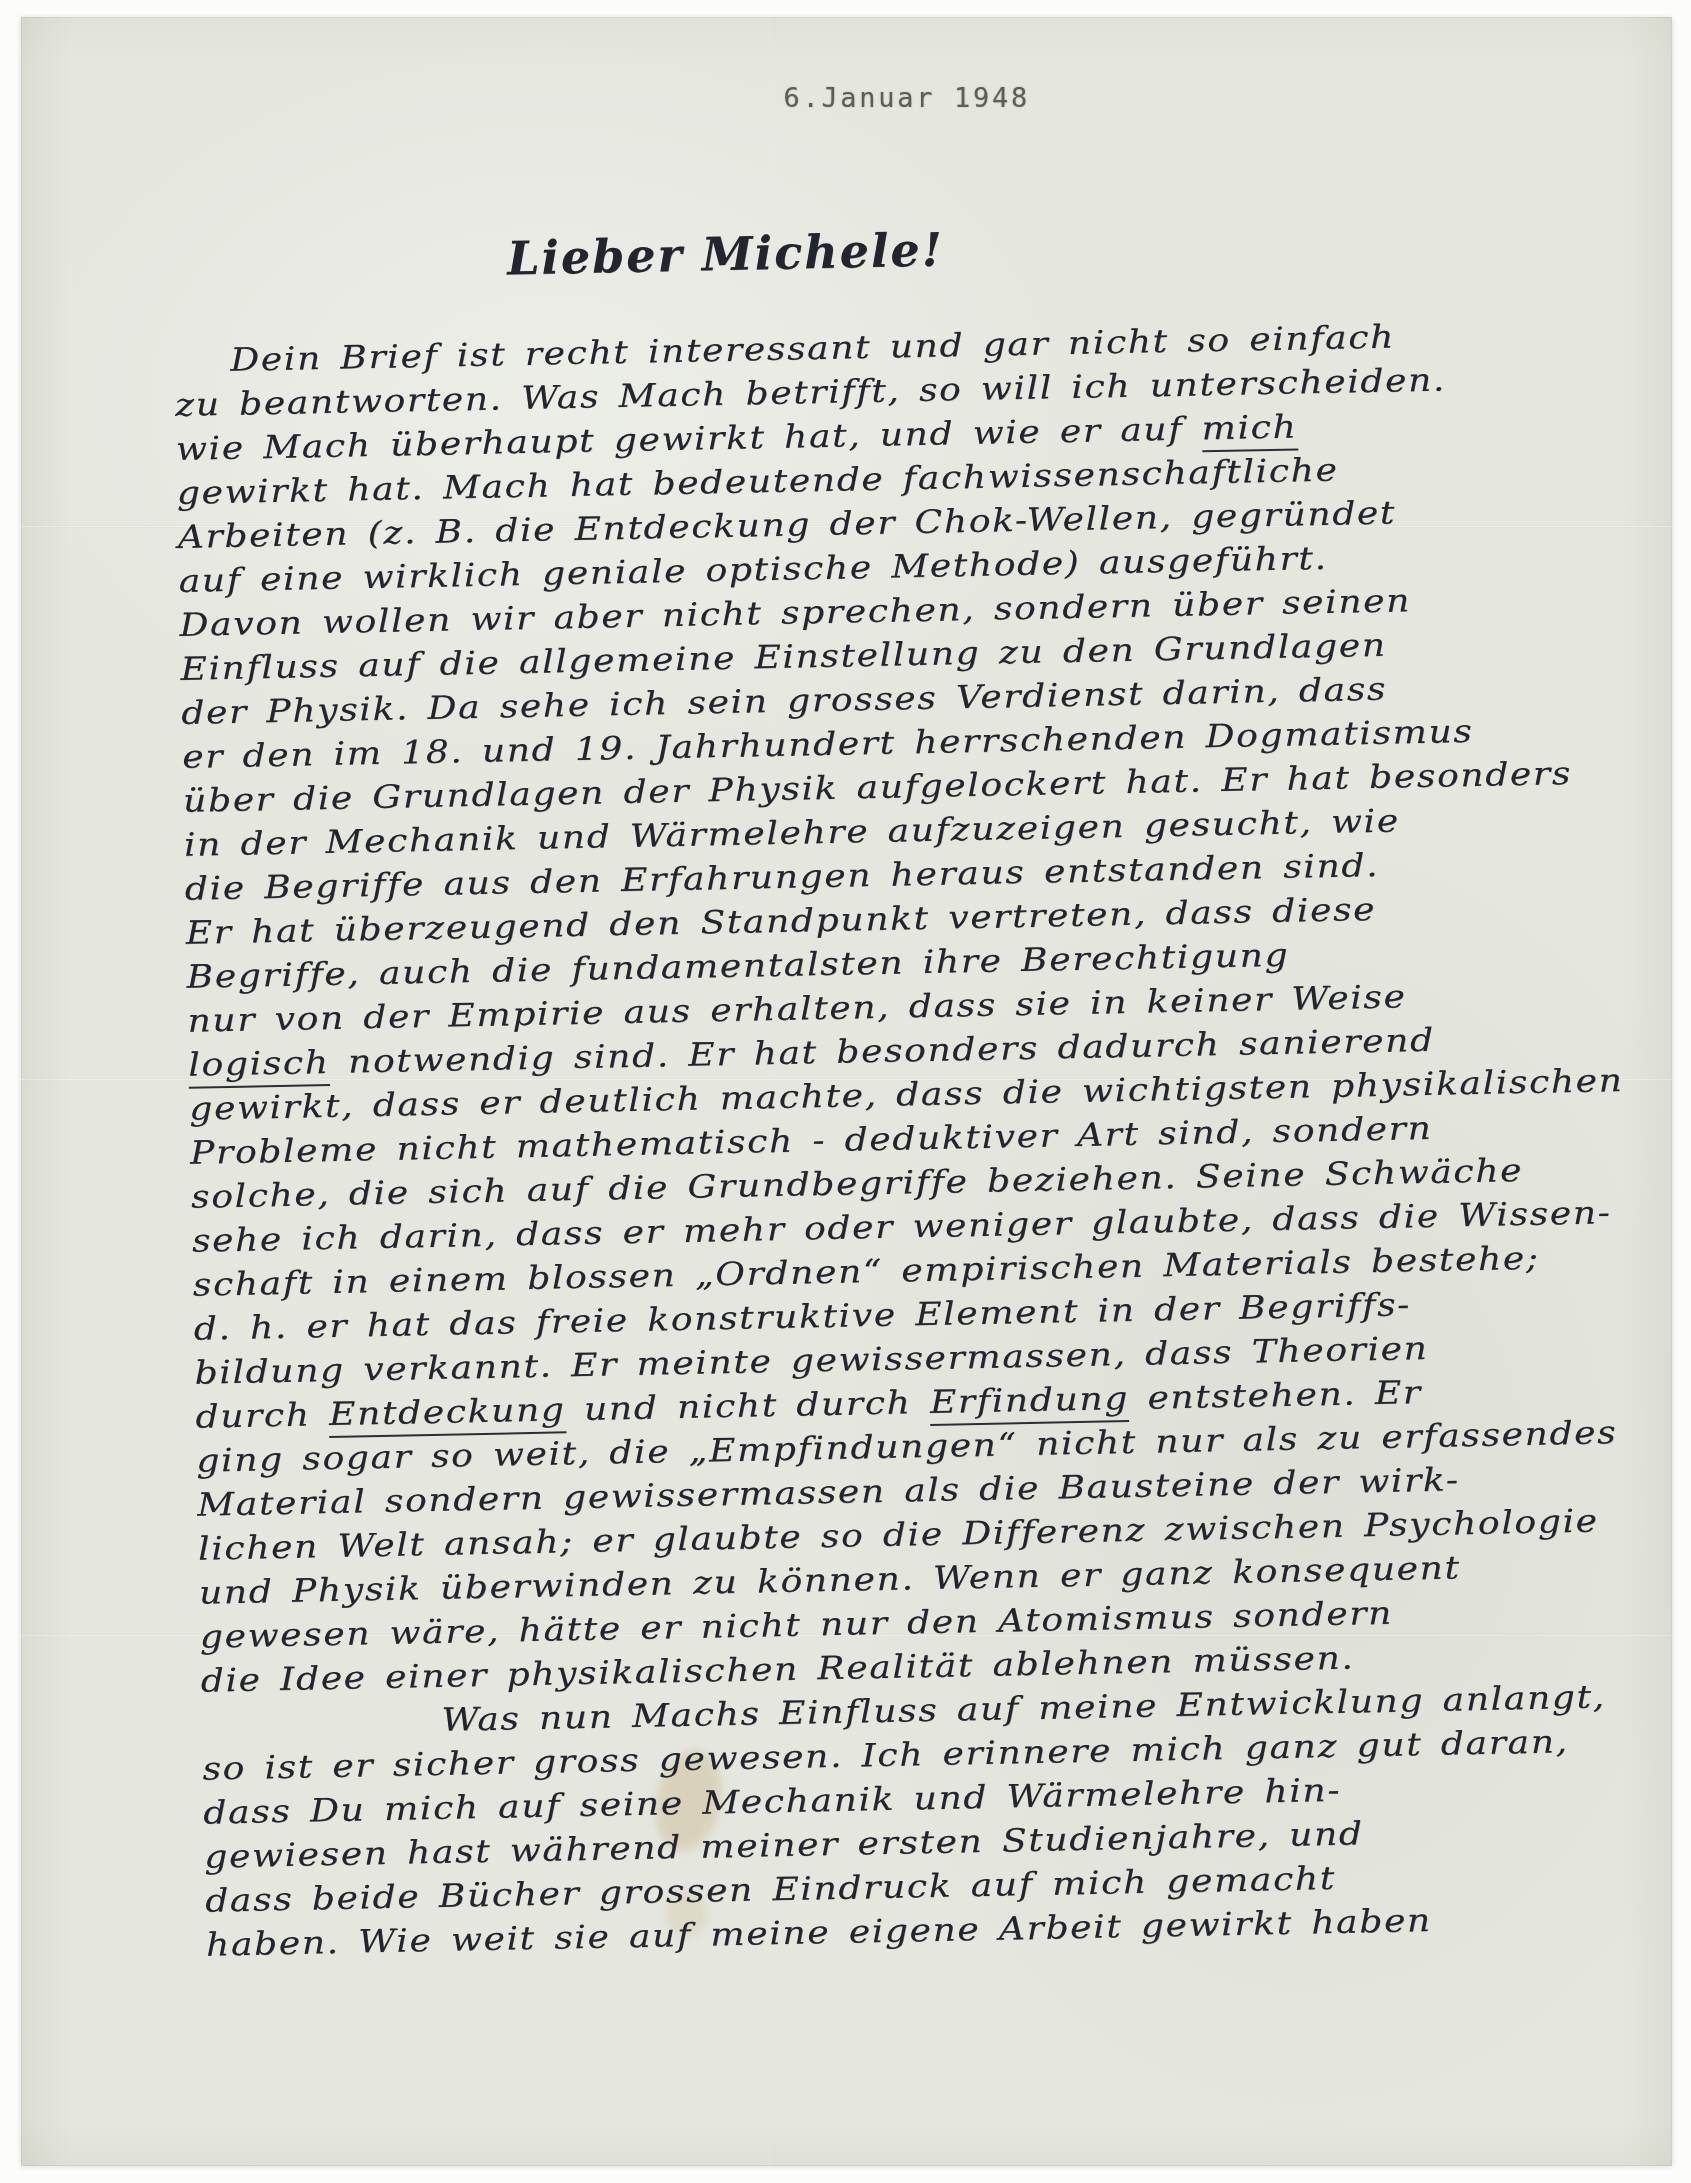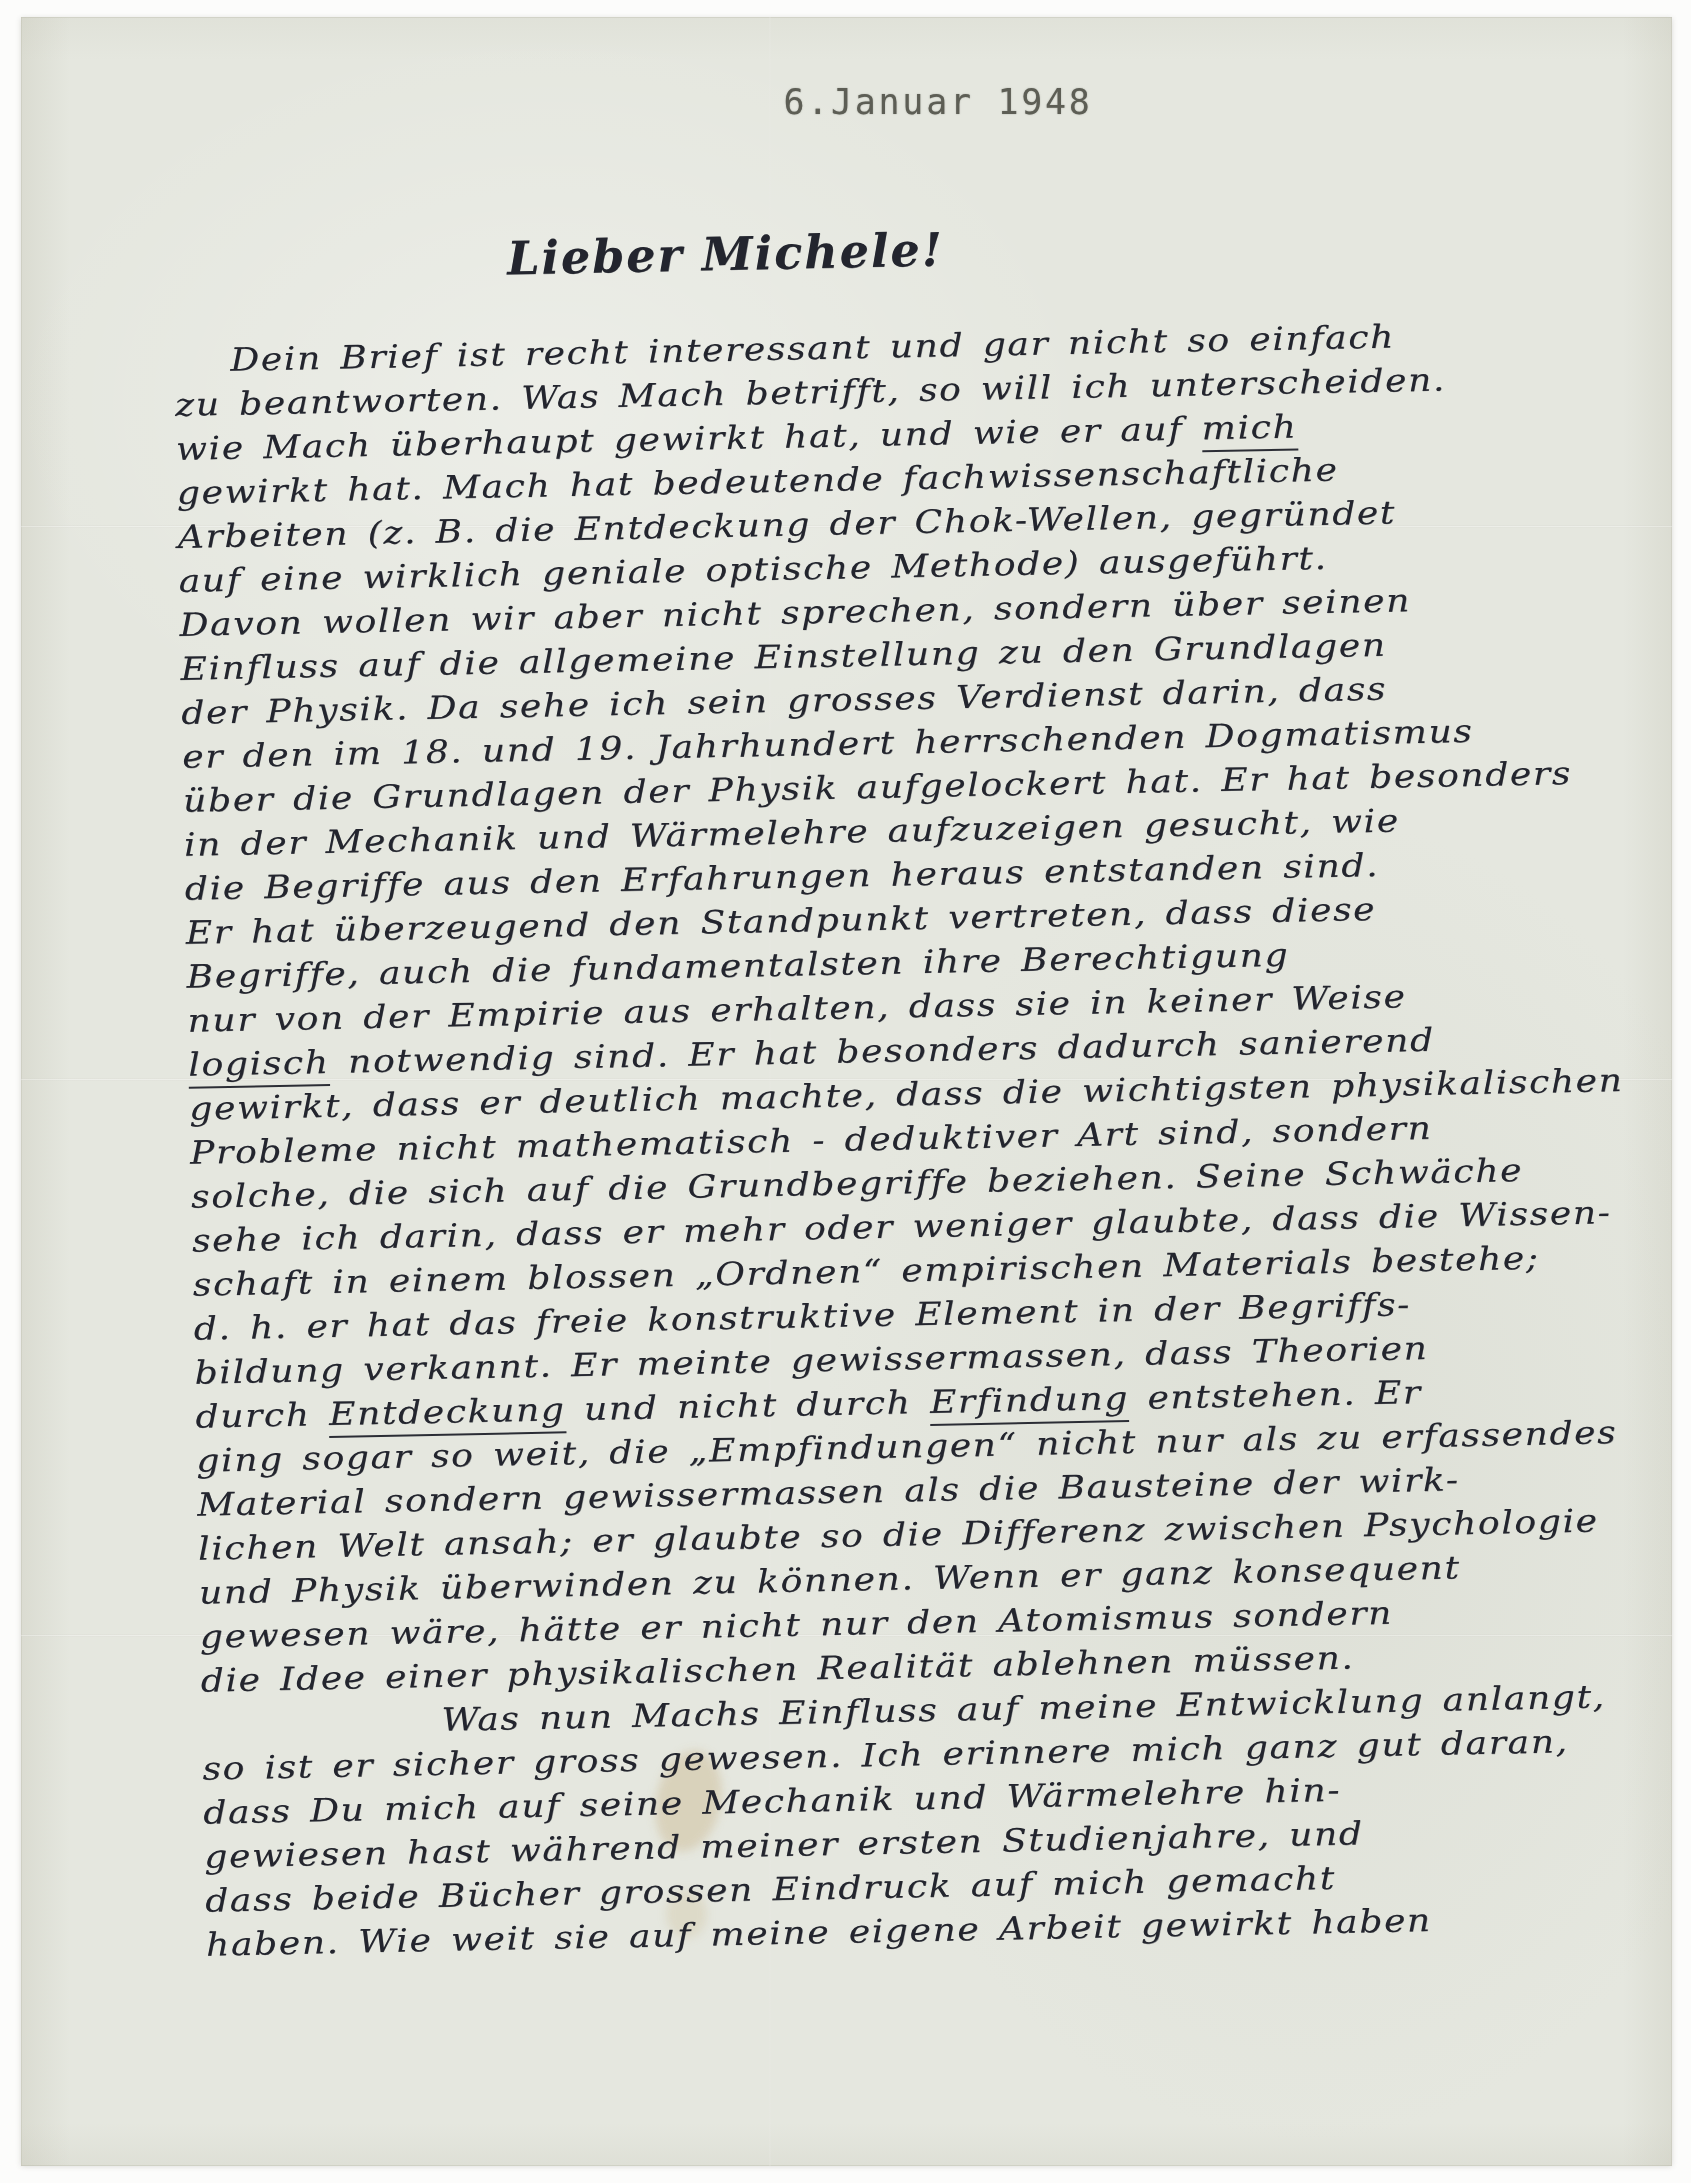--- a/index.html
+++ b/index.html
@@ -28,21 +28,21 @@
   .crease-h{
     left:0;height:2.7px;width:100%;
     background:linear-gradient(180deg, rgba(150,148,132,0.12), rgba(255,255,255,0.30), rgba(150,148,132,0.10));
   }
   .stain{position:absolute;border-radius:50%;filter:blur(4.8px);}
   .stain-1{left:635px;top:1733px;width:65px;height:102px;background:rgba(168,126,44,0.20);transform:rotate(12deg);}
   .stain-2{left:645px;top:1873px;width:41px;height:48px;background:rgba(168,130,50,0.13);}
   .date{
     position:absolute;left:763px;top:65px;
     font-family:"DejaVu Sans Mono", monospace;
-    font-size:35px;letter-spacing:2.7px;
+    font-size:27px;letter-spacing:2.7px;
     color:#5d5e55;
     text-shadow:0 0 1.4px rgba(93,94,85,0.55);
     white-space:nowrap;
   }
   .salutation{
     position:absolute;left:486px;top:210px;
     font-style:italic;font-weight:bold;
     font-size:46px;letter-spacing:2px;
     color:#23252e;
     transform:rotate(-1.2deg);

